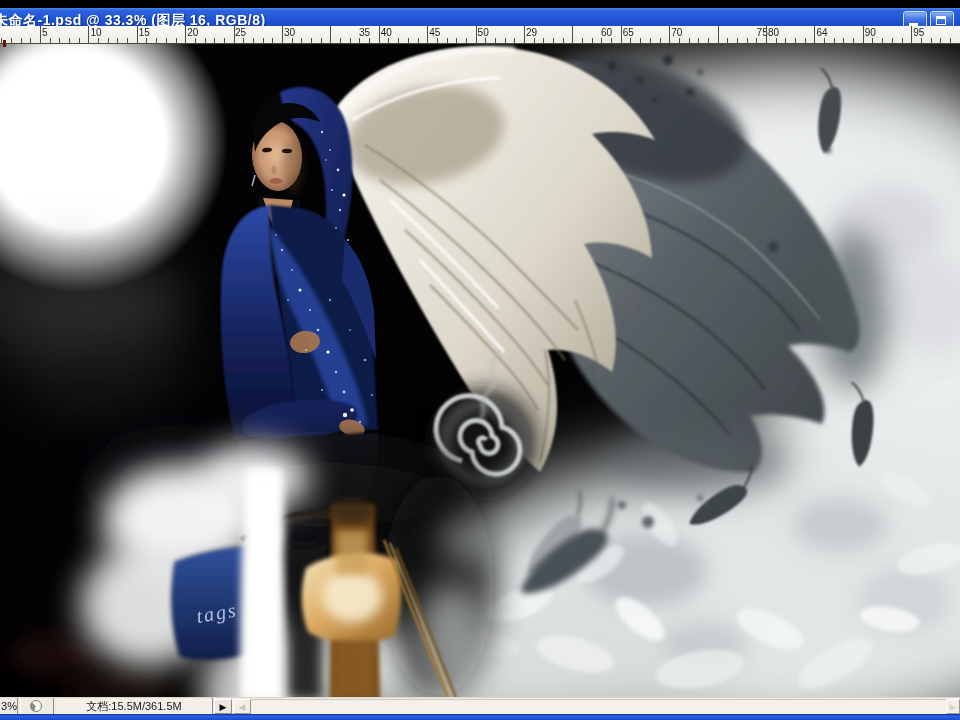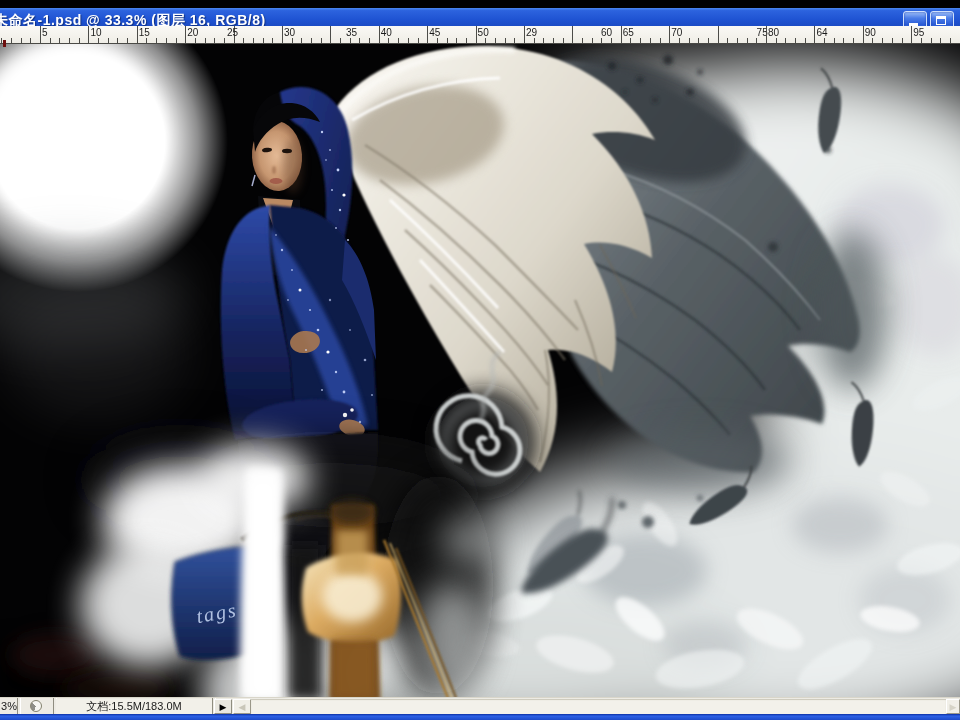--- a/index.html
+++ b/index.html
@@ -404,33 +404,33 @@
       <div class="tick minor" style="left: 156.16px;"></div>
       <div class="tick minor" style="left: 165.84px;"></div>
       <div class="tick minor" style="left: 175.52px;"></div>
       <div class="tick major" style="left: 185.2px;"></div>
       <span class="tick-label" style="left: 187.2px;">20</span>
       <div class="tick minor" style="left: 194.88px;"></div>
       <div class="tick minor" style="left: 204.56px;"></div>
       <div class="tick minor" style="left: 214.24px;"></div>
       <div class="tick minor" style="left: 223.92px;"></div>
       <div class="tick major" style="left: 233.6px;"></div>
-      <span class="tick-label" style="left: 227px;">25</span>
+      <span class="tick-label" style="left: 235px;">25</span>
       <div class="tick minor" style="left: 243.28px;"></div>
       <div class="tick minor" style="left: 252.96px;"></div>
       <div class="tick minor" style="left: 262.64px;"></div>
       <div class="tick minor" style="left: 272.32px;"></div>
       <div class="tick major" style="left: 282px;"></div>
       <span class="tick-label" style="left: 284px;">30</span>
       <div class="tick minor" style="left: 291.68px;"></div>
       <div class="tick minor" style="left: 301.36px;"></div>
       <div class="tick minor" style="left: 311.04px;"></div>
       <div class="tick minor" style="left: 320.72px;"></div>
       <div class="tick major" style="left: 330.4px;"></div>
-      <span class="tick-label" style="left: 331px; padding-left: 15px;">35</span>
+      <span class="tick-label" style="left: 344px; padding-left: 15px;">35</span>
       <div class="tick minor" style="left: 340.08px;"></div>
       <div class="tick minor" style="left: 349.76px;"></div>
       <div class="tick minor" style="left: 359.44px;"></div>
       <div class="tick minor" style="left: 369.12px;"></div>
       <div class="tick major" style="left: 378.8px;"></div>
       <span class="tick-label" style="left: 380.8px;">40</span>
       <div class="tick minor" style="left: 388.48px;"></div>
       <div class="tick minor" style="left: 398.16px;"></div>
       <div class="tick minor" style="left: 407.84px;"></div>
       <div class="tick minor" style="left: 417.52px;"></div>
@@ -505,21 +505,21 @@
 
 <div class="red-marker"></div>
 
 <div class="statusbar">
   <div class="zoom-field">3%</div>
   <div class="vdiv" style="left:17px"></div>
   <div class="icon-cell">
     <span class="timer"></span>
   </div>
   <div class="vdiv" style="left:53px"></div>
-  <div class="doc-field">文档:15.5M/183.0M</div>
+  <div class="doc-field">文档:15.5M/361.5M</div>
   <div class="vdiv" style="left:212px"></div>
   <div class="menu-btn">
     <span>▶</span>
   </div>
   <div class="scroll-btn left">
     <span>◀</span>
   </div>
   <div class="scroll-track"></div>
   <div class="scroll-btn right">
     <span>▶</span>

